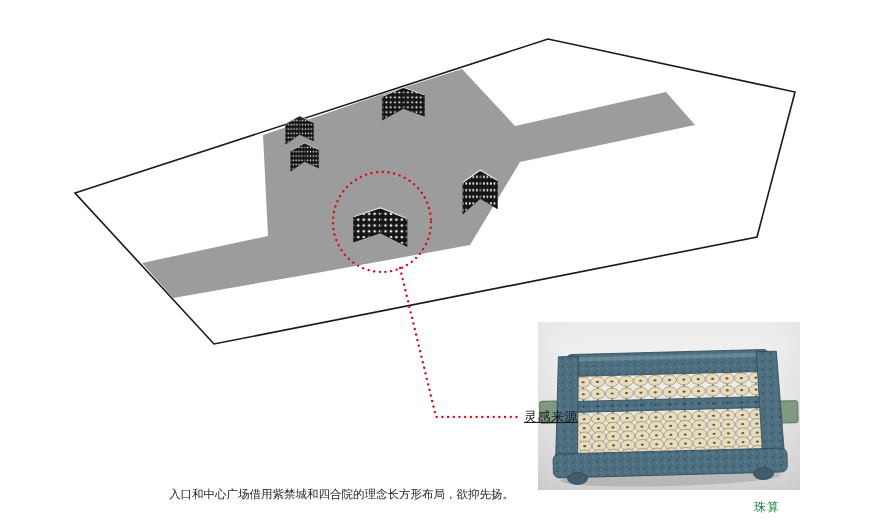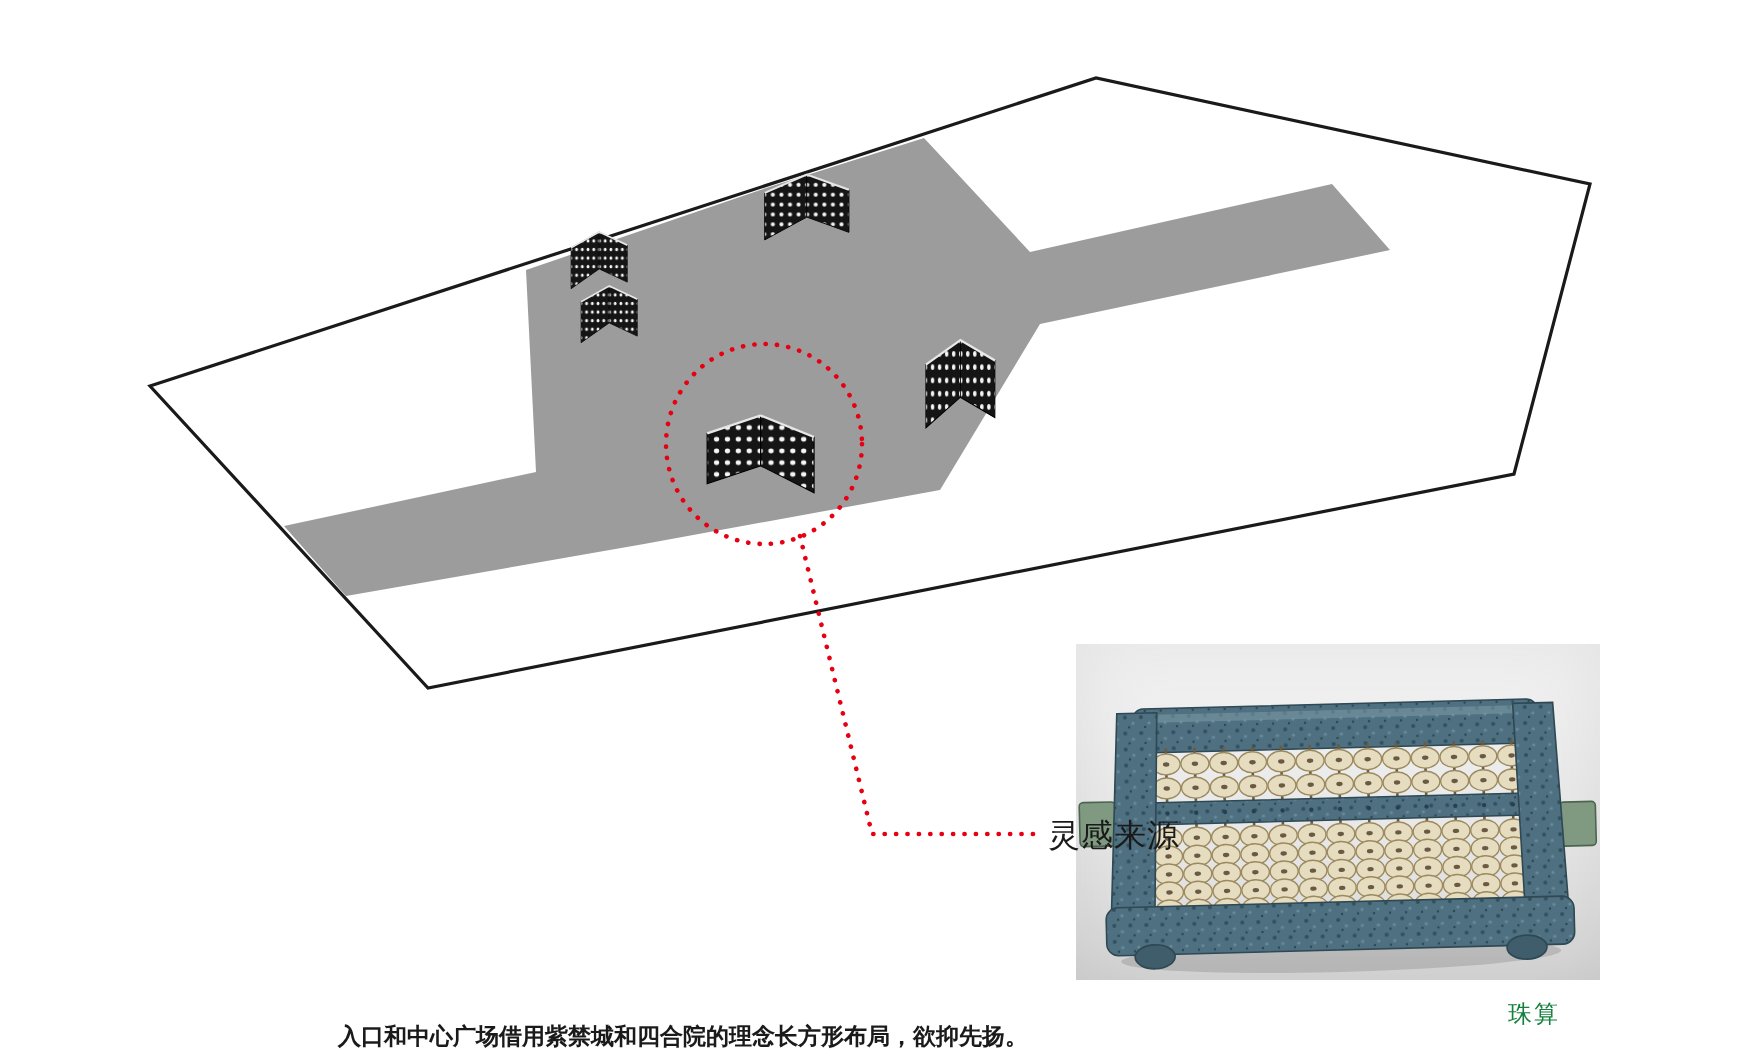--- a/index.html
+++ b/index.html
@@ -31,26 +31,26 @@
   }
   .frame-fill{fill:var(--frame,#4f7080);}
   .handle{fill:#7f9a80;stroke:#4d6450;stroke-width:0.8;}
   .foot{fill:#3f5d6b;stroke:#2e4854;stroke-width:0.8;}
   .rod{stroke:#6b5a43;stroke-width:1.3;}
   .bead{fill:var(--bead,#e6dcc0);stroke:#9c8a5e;stroke-width:0.7;}
   .bead-hole{fill:#6b5a43;}
   .beam-dot{fill:#26404c;}
 
   .label-annotation{
-    position:absolute;left:524px;top:408px;font-size:16px;letter-spacing:0.5px;
-    color:#1a1a1a;z-index:5;font-family:"Liberation Serif","DejaVu Serif",serif;
+    position:absolute;left:524px;top:408px;font-size:13px;letter-spacing:0.5px;
+    color:#1a1a1a;z-index:5;font-family:"Liberation Serif","DejaVu Serif",serif;text-decoration:underline;
   }
   .caption-main{
-    position:absolute;left:169px;top:511px;font-size:11.5px;color:#1a1a1a;
-    white-space:nowrap;font-family:"Liberation Serif","DejaVu Serif",serif;font-weight:bold;
+    position:absolute;left:169px;top:487px;font-size:11.5px;color:#1a1a1a;
+    white-space:nowrap;font-family:"Liberation Serif","DejaVu Serif",serif;
   }
   .caption-photo{
     position:absolute;left:754px;top:499px;font-size:12px;color:#15803d;
     letter-spacing:1px;font-family:"Liberation Serif","DejaVu Serif",serif;
   }
 </style>
 </head>
 <body>
 
 <div class="page">

